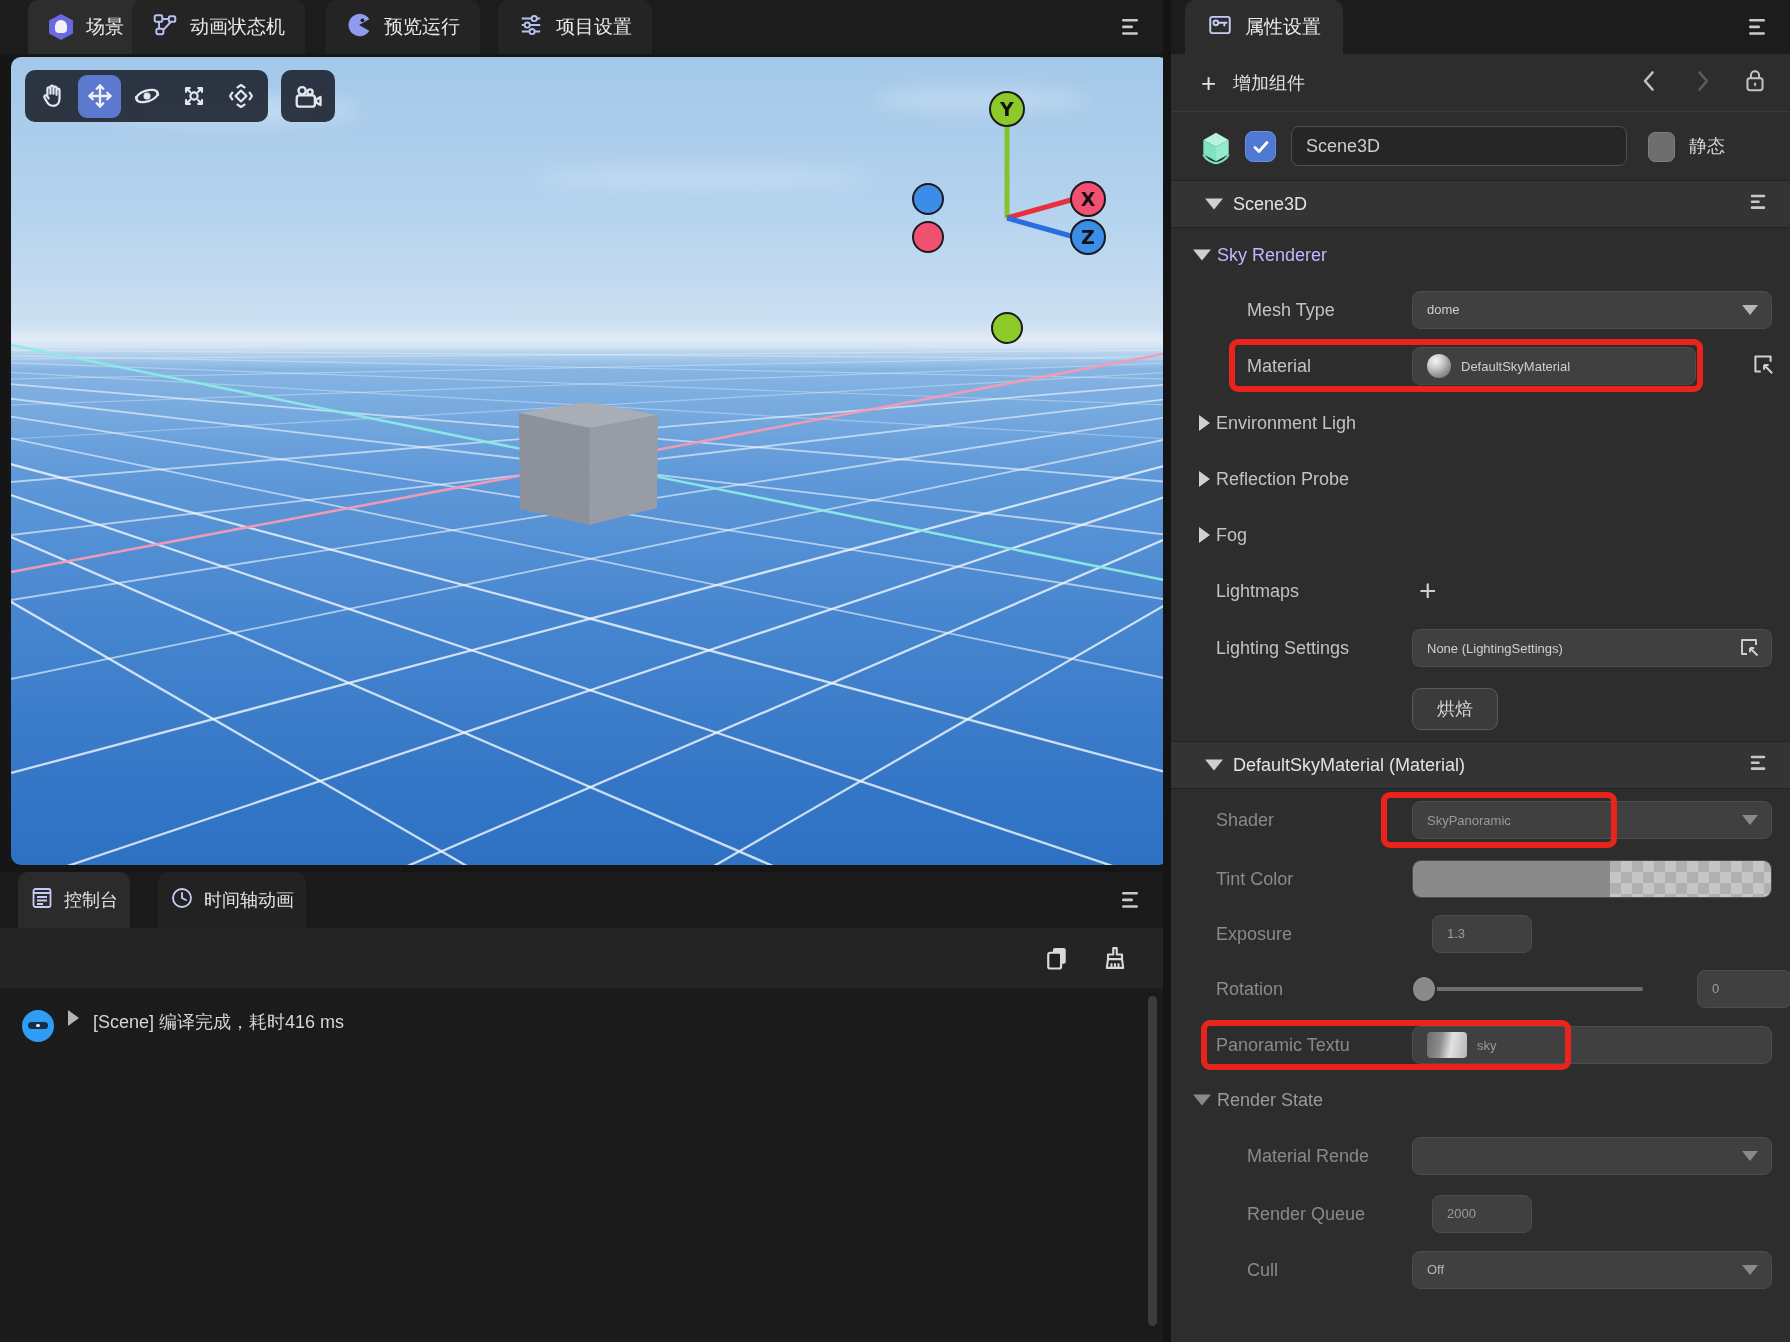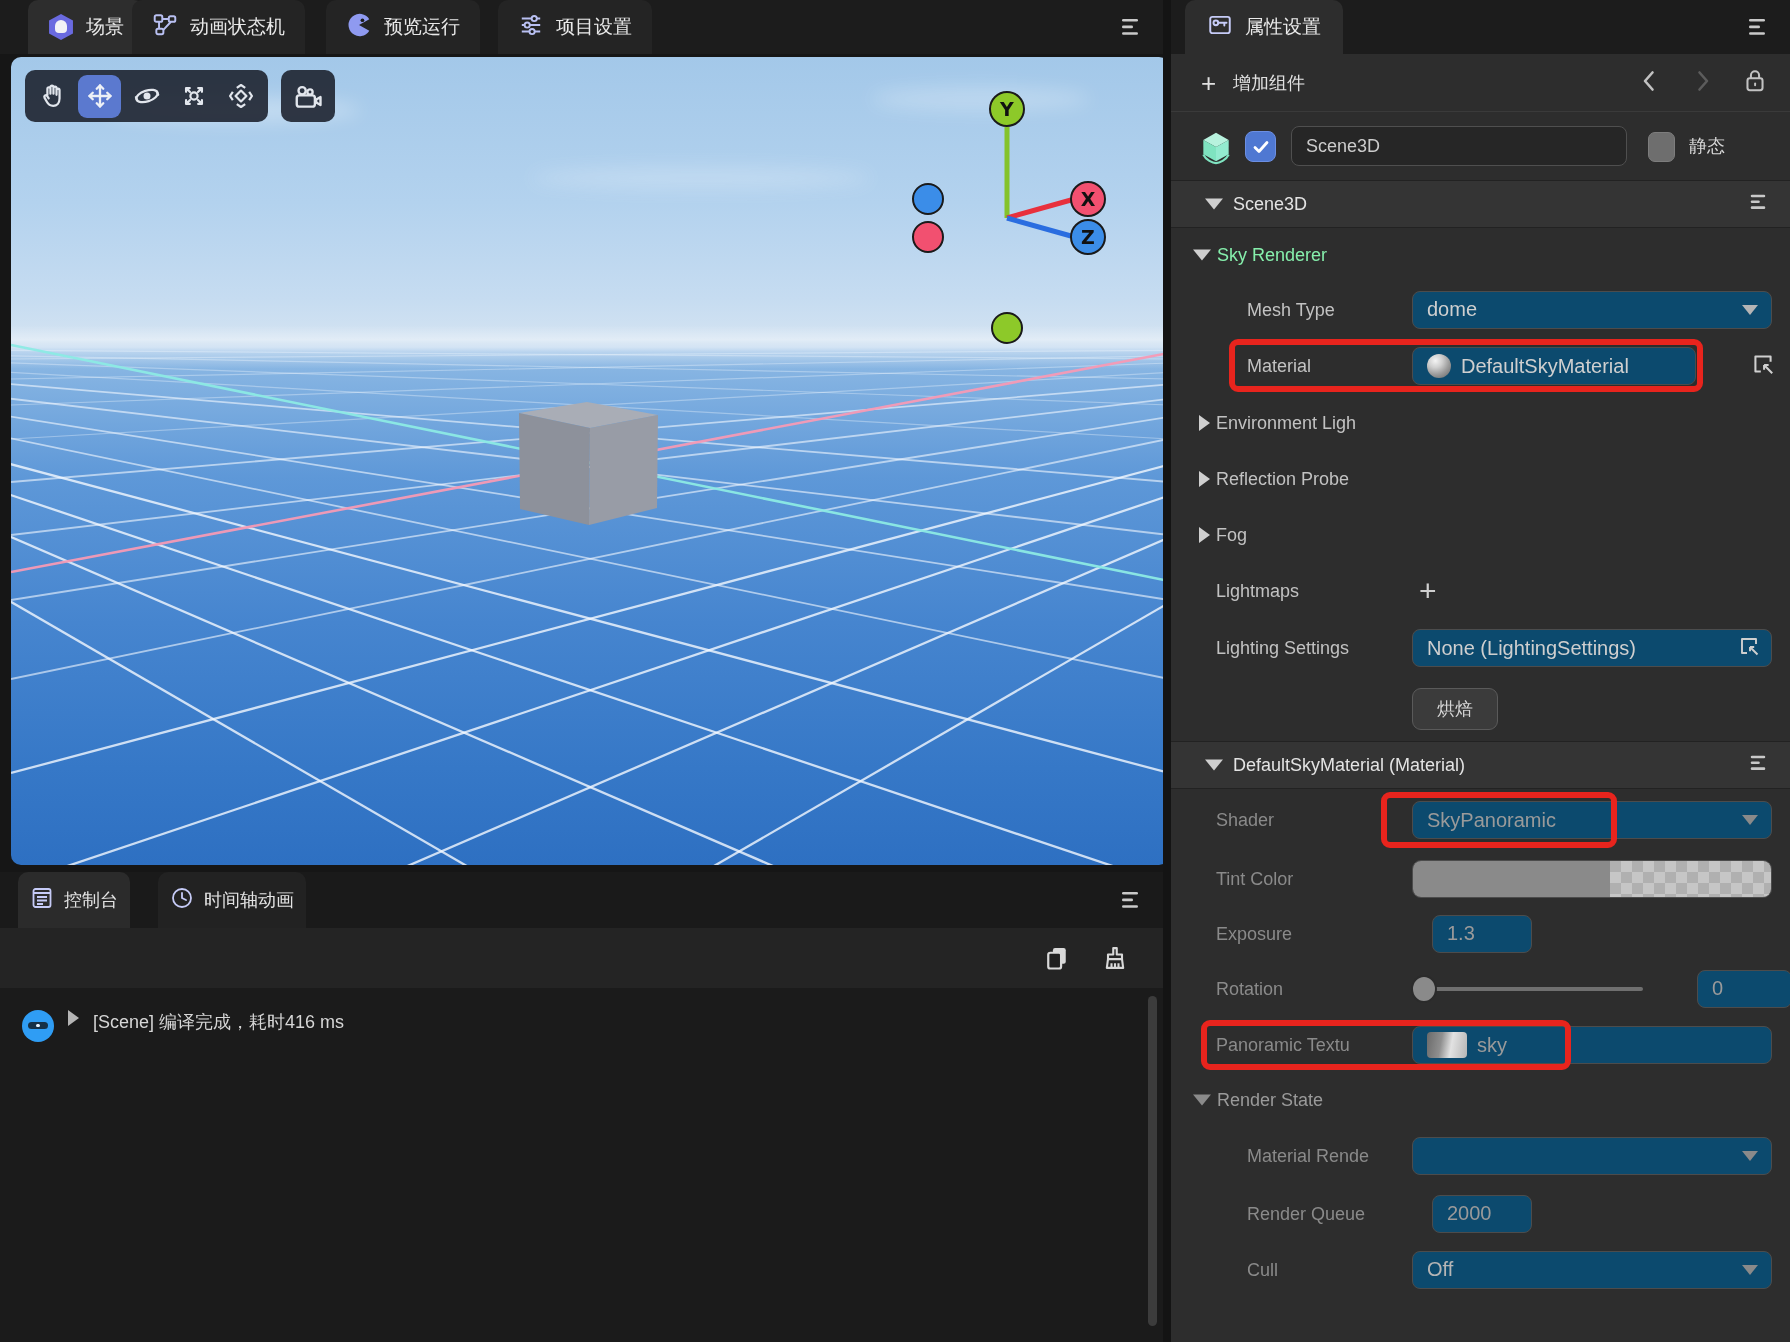--- a/index.html
+++ b/index.html
@@ -72,31 +72,31 @@
                 border:1.5px solid #7d7d7d; border-radius:7px; }
   .static-label { position:absolute; left:518px; top:50%; transform:translateY(-50%);
                   color:#d9d9d9; font-size:18px; }
 
   .sect-hdr { position:relative; height:48px; background:#343434;
               border-top:1px solid #222; border-bottom:1px solid #222; }
   .sect-hdr .stitle { position:absolute; left:62px; top:50%; transform:translateY(-50%);
                       color:#e3e3e3; font-size:18px; }
   .sub-hdr { position:relative; height:54px; }
   .sub-hdr .stitle { position:absolute; left:46px; top:50%; transform:translateY(-50%);
-                     color:#86efac; font-size:18px; }
+                     color:#c4b5fd; font-size:18px; }
   .sub-hdr.dim .stitle { color:#9a9a9a; }
 
   .prop-row { position:relative; height:55px; }
   .plabel { position:absolute; left:76px; top:50%; transform:translateY(-50%); color:#c2c2c2;
             font-size:18px; white-space:nowrap; overflow:hidden; max-width:158px; }
   .plabel.lv1 { left:45px; max-width:188px; }
   .plabel.dim { color:#8a8a8a; }
   .field { position:absolute; left:241px; top:50%; transform:translateY(-50%); height:38px;
-           background:#0c4a6e; border:1.5px solid #4c4c4c; border-radius:8px;
-           display:flex; align-items:center; padding:0 14px; color:#cfcfcf; font-size:20px; }
+           background:#404040; border:1.5px solid #4c4c4c; border-radius:8px;
+           display:flex; align-items:center; padding:0 14px; color:#cfcfcf; font-size:13px; }
   .w-full { width:360px; } .w-med { width:284px; } .w-sm { width:100px;margin-left:20px; }
   .field.dimtext { color:#9a9a9a; }
   .caret { position:absolute; right:13px; top:50%; transform:translateY(-50%); width:0; height:0;
            border-left:8px solid transparent; border-right:8px solid transparent; border-top:10px solid #b5b5b5; }
   .caret.dim { border-top-color:#8a8a8a; }
   .tri-collapsed { width:0; height:0; border-top:8px solid transparent; border-bottom:8px solid transparent;
                    border-left:11px solid #cfcfcf; position:absolute; left:28px; top:50%; transform:translateY(-50%); }
   .tri-open { width:0; height:0; border-left:9px solid transparent; border-right:9px solid transparent;
               border-top:11px solid #cfcfcf; position:absolute; left:28px; top:50%; transform:translateY(-50%); }
   .tri-open.at-sub { left:22px; }

